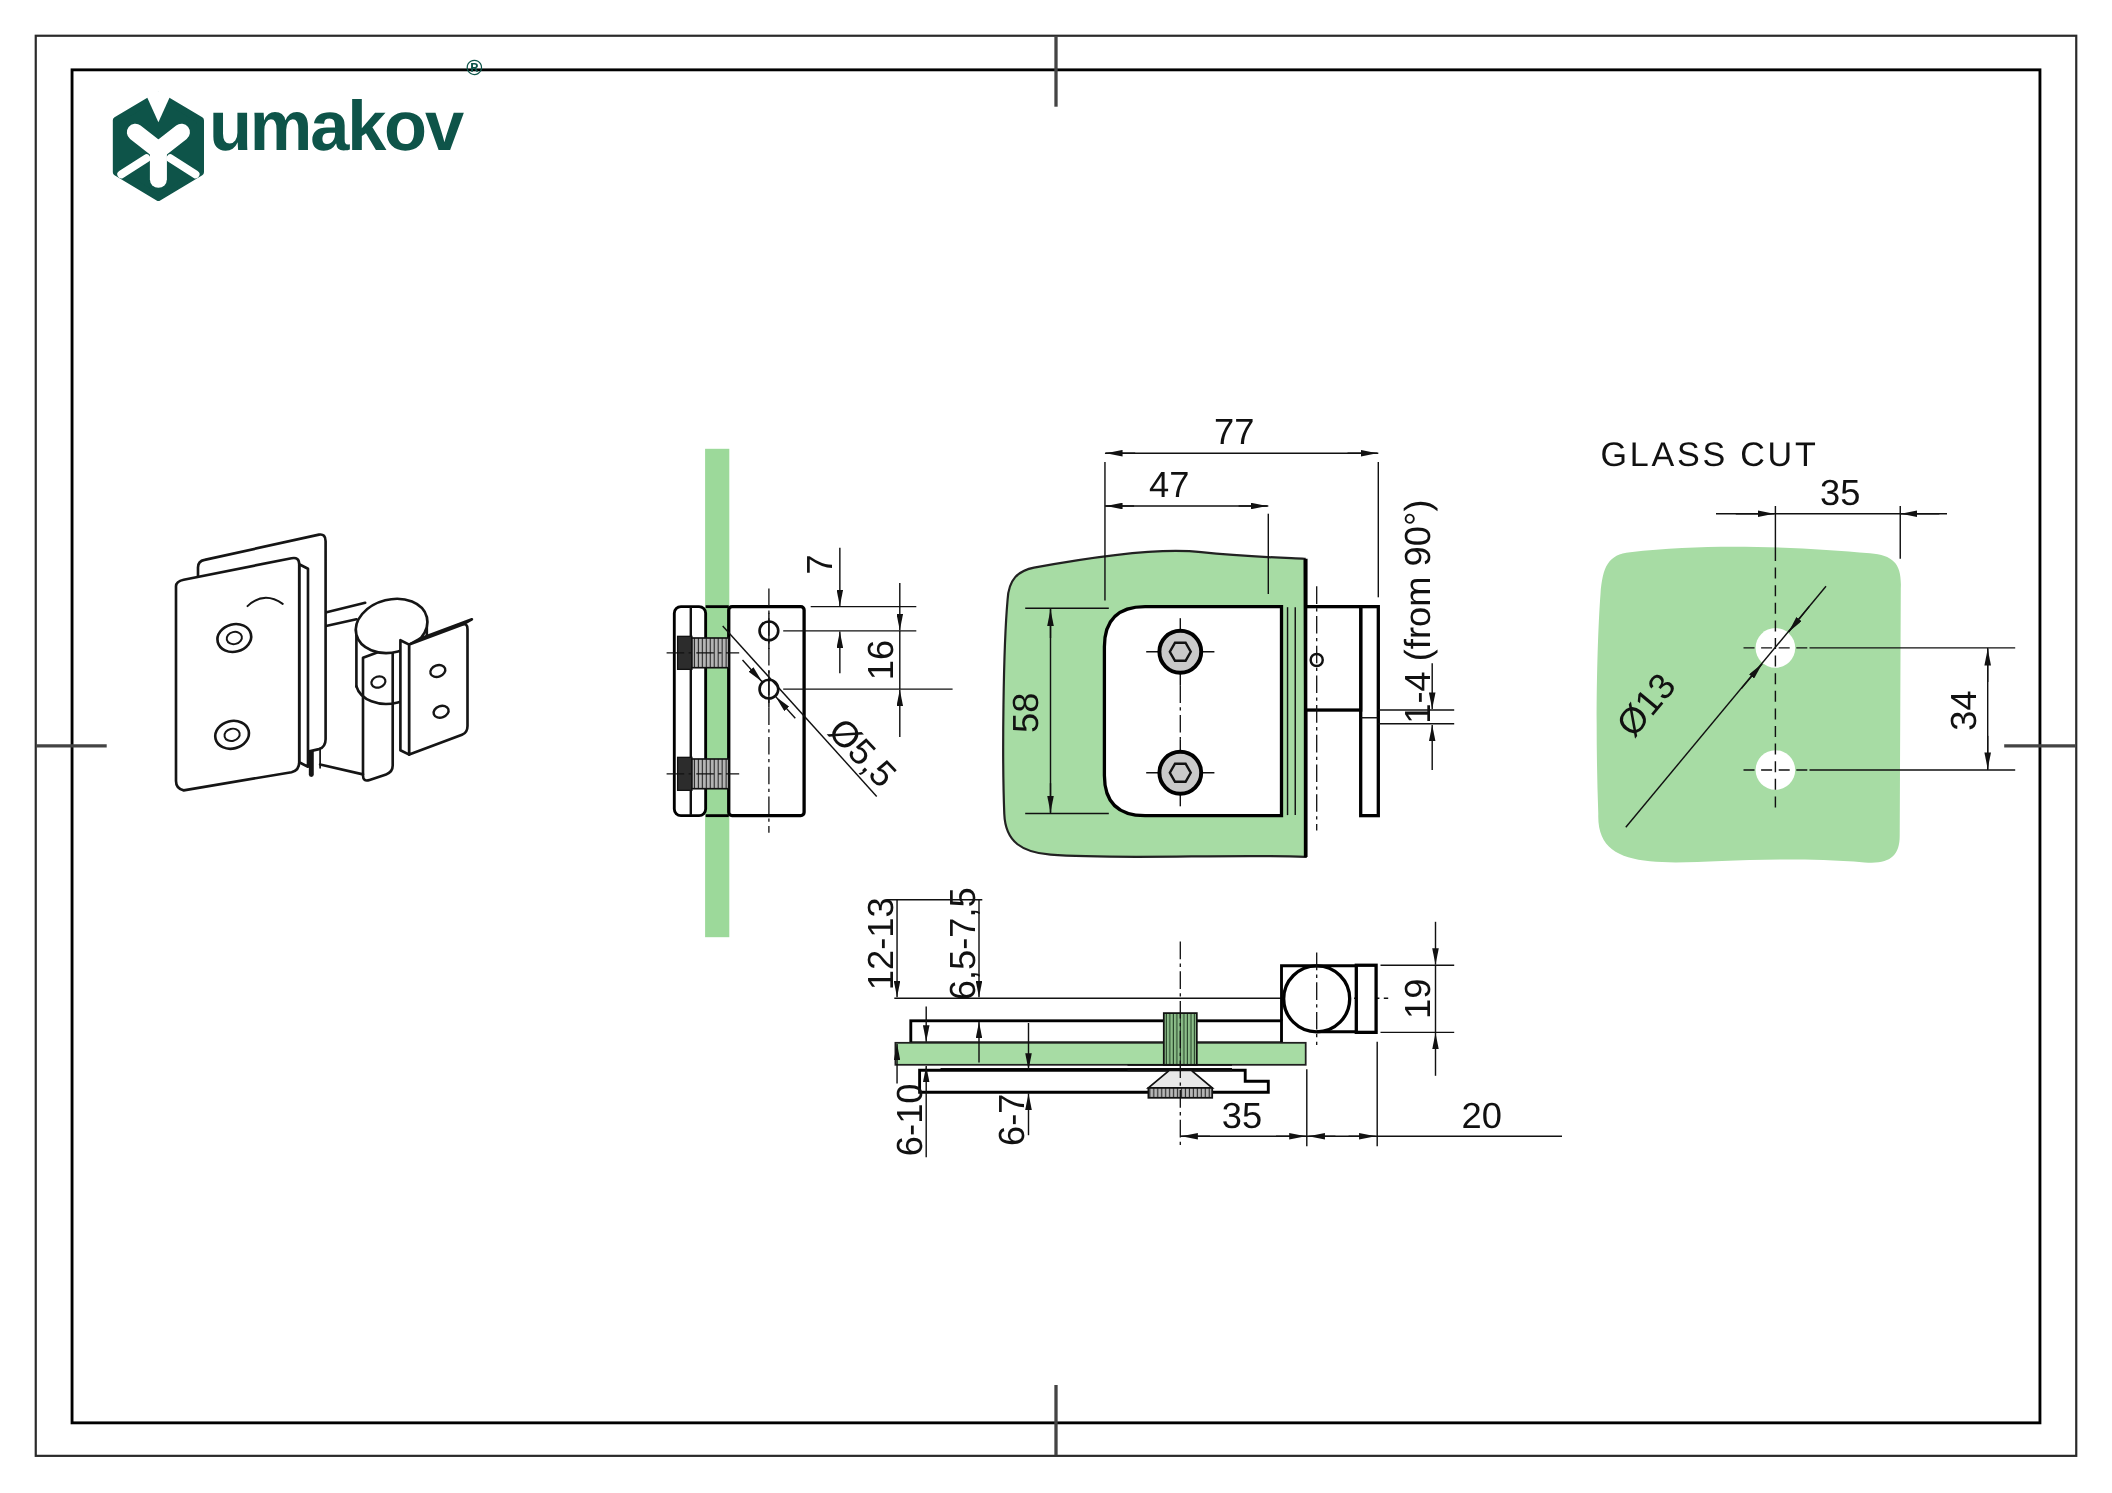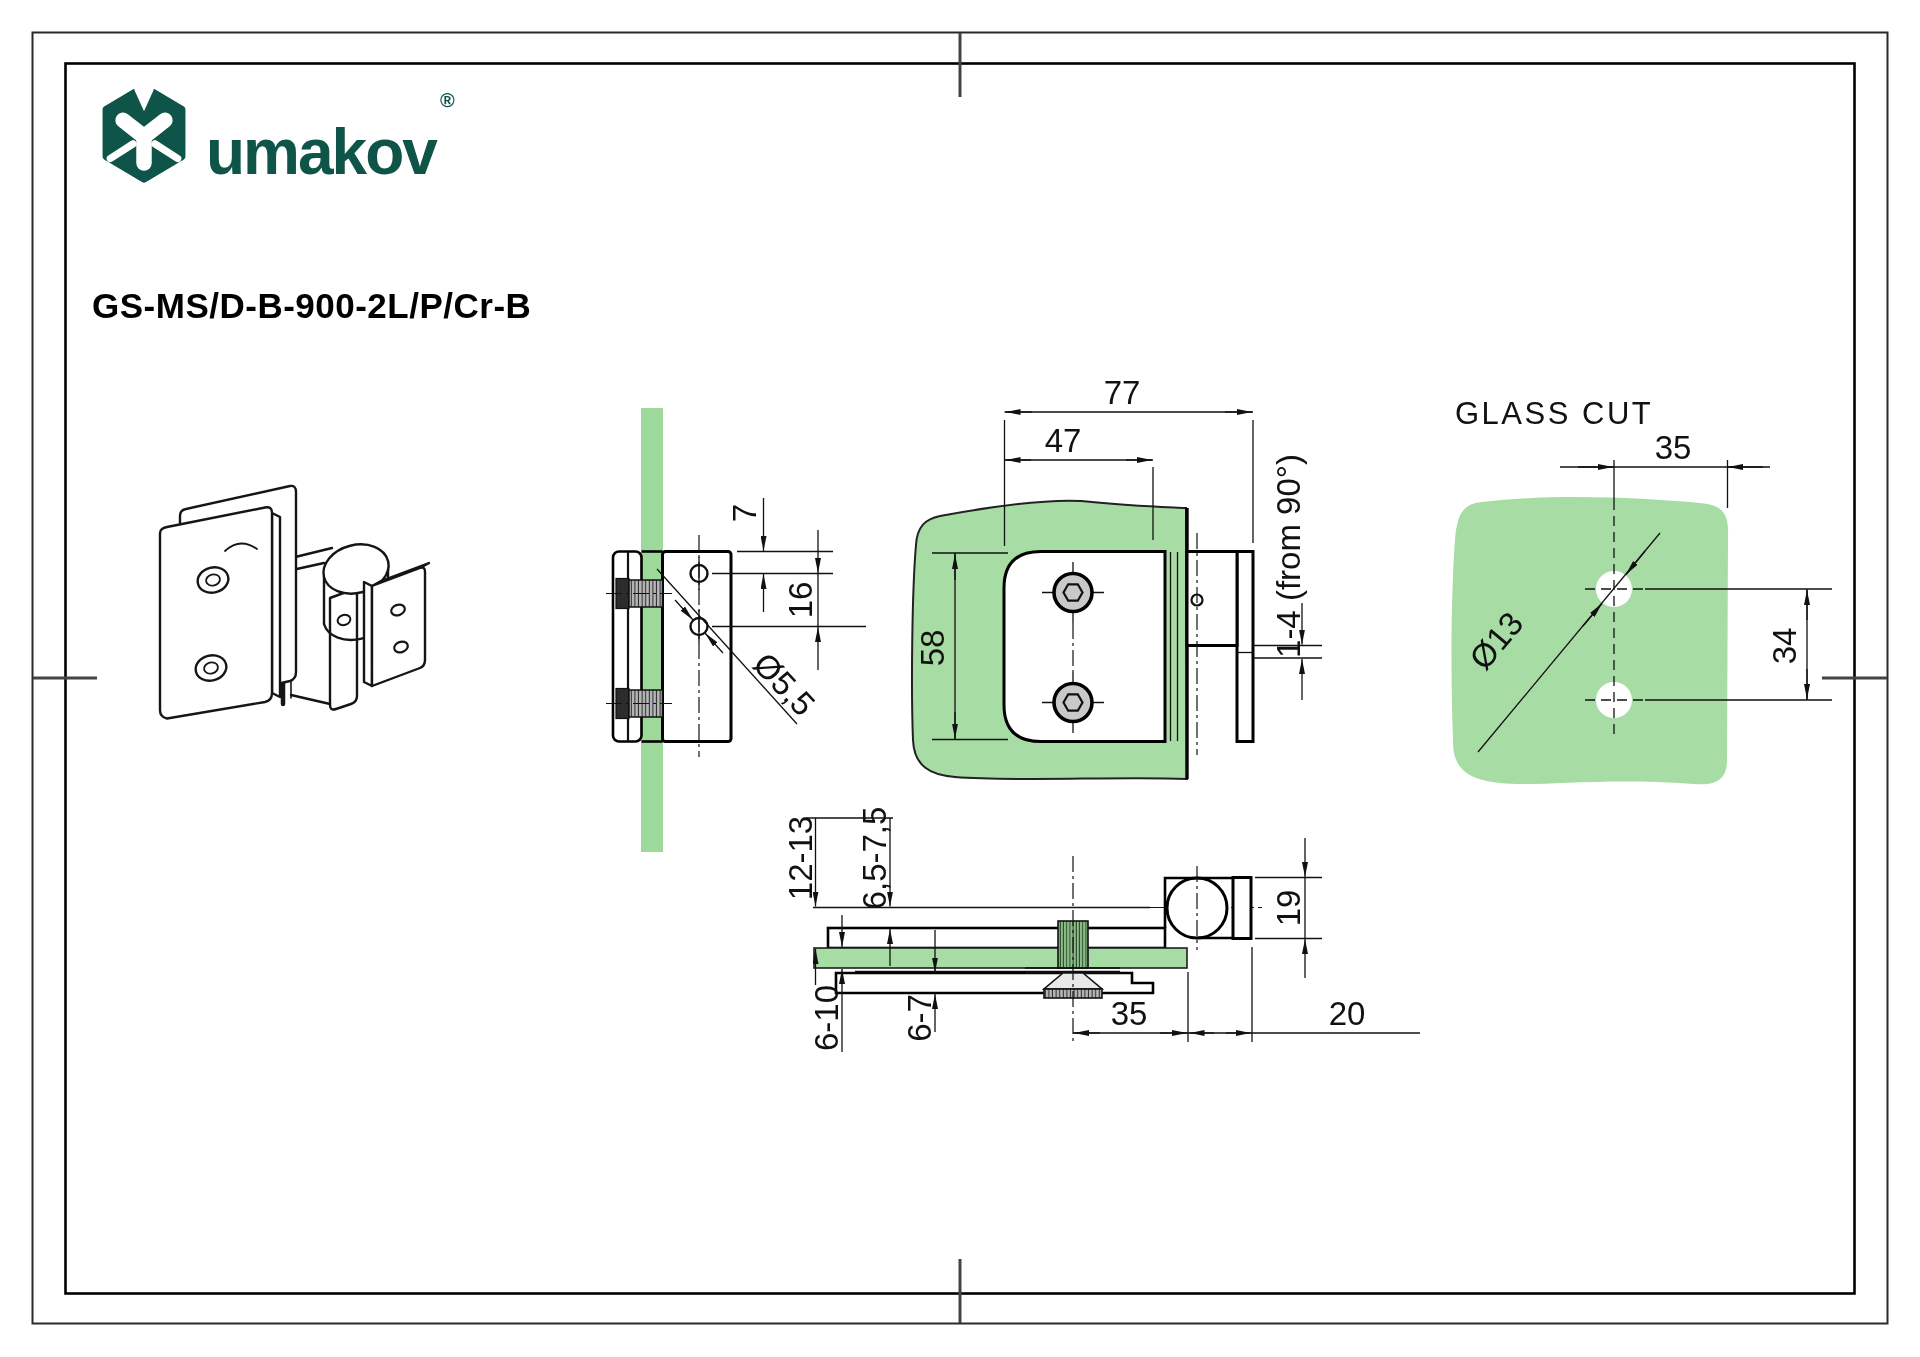--- a/index.html
+++ b/index.html
@@ -1,19 +1,19 @@
 <!DOCTYPE html>
 <html><head>
 <meta charset="utf-8">
 <style>
   html,body{margin:0;padding:0;background:#ffffff;}
   .page{position:relative;width:1920px;height:1357px;background:#fff;overflow:hidden;
         font-family:"Liberation Sans",sans-serif;}
   .drawing{position:absolute;left:0;top:0;}
-  .logo{position:absolute;left:98px;top:82px;display:flex;align-items:flex-end;gap:16px;}
+  .logo{position:absolute;left:98px;top:82px;display:flex;align-items:flex-start;}
   .logo-text{font-weight:bold;font-size:64px;letter-spacing:-2px;color:#0e5449;line-height:1;}
   .logo-reg{font-weight:bold;font-size:20px;color:#0e5449;vertical-align:top;position:relative;top:-30px;left:4px;letter-spacing:0;}
   .product-code{position:absolute;left:92px;top:286px;font-weight:bold;font-size:35px;color:#000;letter-spacing:0.5px;}
   
   .t{stroke:#111;stroke-width:1.3;fill:none;}
   .t2{stroke:#111;stroke-width:1.6;fill:none;}
   .cl{stroke:#111;stroke-width:1.2;stroke-dasharray:16 4 3 4;fill:none;}
   .dsh{stroke:#111;stroke-width:1.3;stroke-dasharray:10 6;fill:none;}
   .o3{stroke:#000;stroke-width:3;fill:#fff;}
   .o26{stroke:#000;stroke-width:2.6;fill:#fff;}
@@ -299,15 +299,14 @@
       <g stroke="#ffffff" stroke-width="8" stroke-linecap="round">
         <line x1="13" y1="84" x2="38" y2="68"></line>
         <line x1="87" y1="84" x2="62" y2="68"></line>
       </g>
     </svg>
     <div class="logo-text">
       <span>umakov</span><span class="logo-reg">®</span>
     </div>
   </div>
 
-  <div class="product-code">GS-MS/D-B-900-2L/P/Cr-B</div>
 
 </div>
 
 </body></html>

